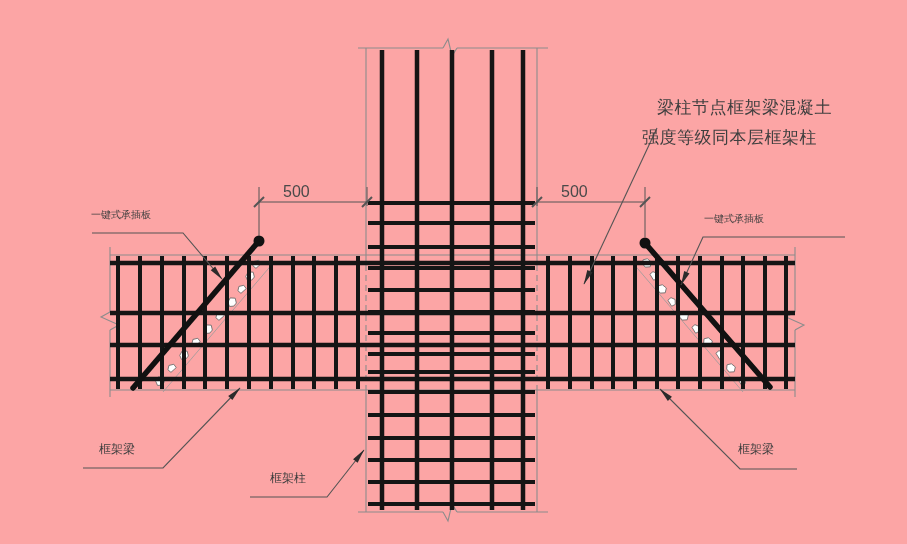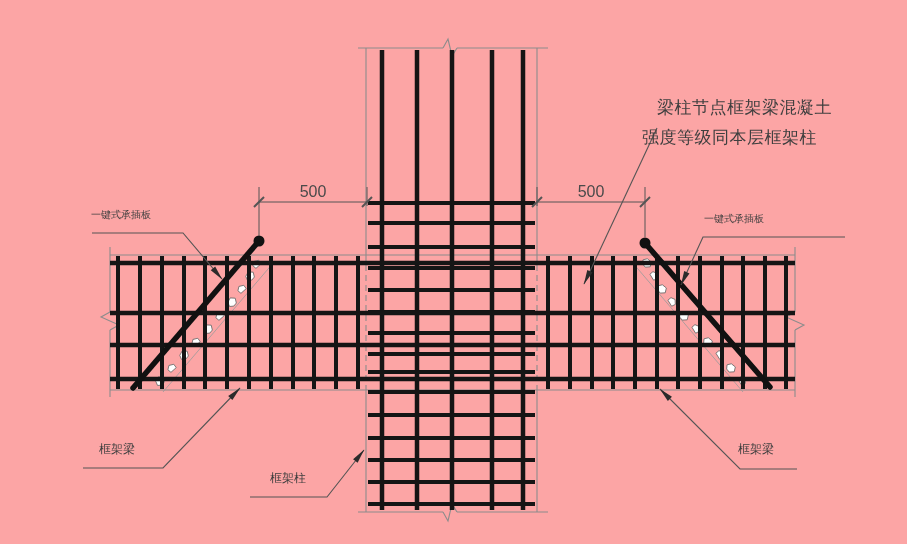--- a/index.html
+++ b/index.html
@@ -4,21 +4,21 @@
 <style>
   html,body{margin:0;padding:0;background:#ffffff;}
   body{font-family:"Liberation Sans","DejaVu Sans",sans-serif;}
   .canvas{position:relative;width:907px;height:544px;background:#fca5a5;overflow:hidden;}
   svg{position:absolute;left:0;top:0;}
   .lbl{position:absolute;color:#3f3f3f;white-space:nowrap;line-height:1;
        font-family:"Liberation Sans","DejaVu Sans",sans-serif;}
   .note{font-size:17px;letter-spacing:0.5px;}
   .plate-lbl{font-size:10px;}
   .member-lbl{font-size:12px;}
-  .dim{font-size:16px;width:60px;text-align:center;color:#4a4a4a;}
+  .dim{font-size:16px;width:60px;text-align:left;color:#4a4a4a;}
 </style>
 </head>
 <body>
 
 <div class="canvas">
 
   <svg width="907" height="544" viewBox="0 0 907 544">
     <defs>
       <marker id="arr" markerUnits="userSpaceOnUse" markerWidth="17" markerHeight="11" refX="15" refY="5.5" orient="auto">
         <path d="M15.5,5.5 L1,2.6 L1,8.4 Z" fill="#2b2b2b"></path>

